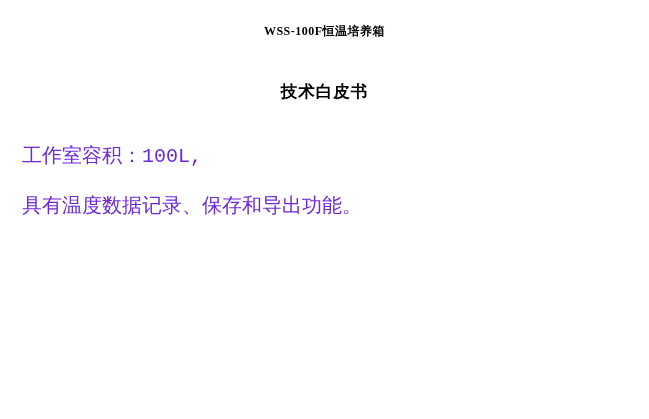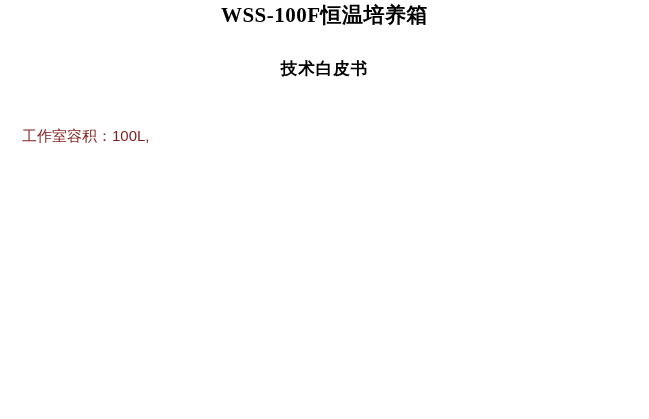--- a/index.html
+++ b/index.html
@@ -17,56 +17,57 @@
   .page {
     position: relative;
     width: 649px;
     height: 419px;
     background: #ffffff;
     box-sizing: border-box;
   }
   .doc-title {
     text-align: center;
     font-family: "Liberation Serif", serif;
-    font-size: 21px;
+    font-size: 12px;
     font-weight: bold;
     letter-spacing: 0.5px;
-    margin: 0;
+    margin: 16px;
     padding-top: 4px;
     line-height: 22px;
   }
   .doc-subtitle {
     text-align: center;
-    font-family: Liberation Serif, serif;
+    font-family: Liberation Mono, monospace;
     font-size: 16.5px;
     font-weight: bold;
     letter-spacing: 1px;
-    margin: 8px;
+    margin: 0;
     padding-top: 24px;
     line-height: 22px;
   }
   .body-block {
     padding: 18px 22px 0 22px;
   }
   .spec-line {
-    font-family: Liberation Sans, sans-serif;
-    font-size: 15px;
+    font-family: Liberation Mono, monospace;
+    font-size: 20px;
     line-height: 29.5px;
-    color: #7f1d1d;
+    color: #6d28d9;
     white-space: pre-wrap;
     word-break: break-all;
   }
 </style>
 </head>
 <body>
 
 <div class="page">
 
   <h1 class="doc-title">WSS-100F恒温培养箱</h1>
 
   <h2 class="doc-subtitle">技术白皮书</h2>
 
   <div class="body-block">
     <p class="spec-line">工作室容积：100L,</p>
+    <p class="spec-line">具有温度数据记录、保存和导出功能。</p>
 
   </div>
 
 </div>
 
 </body></html>

